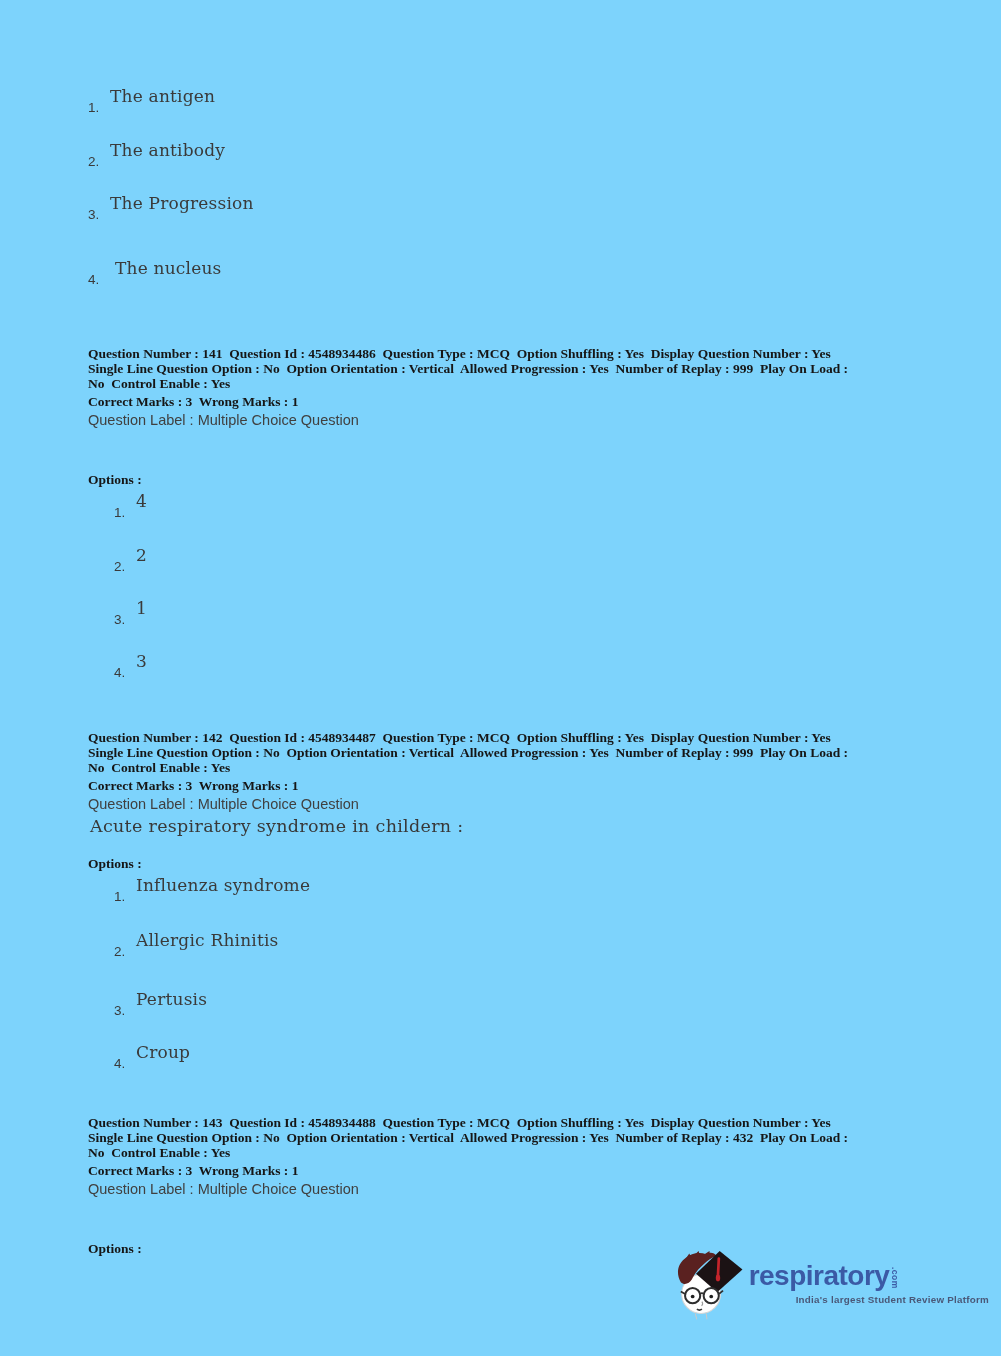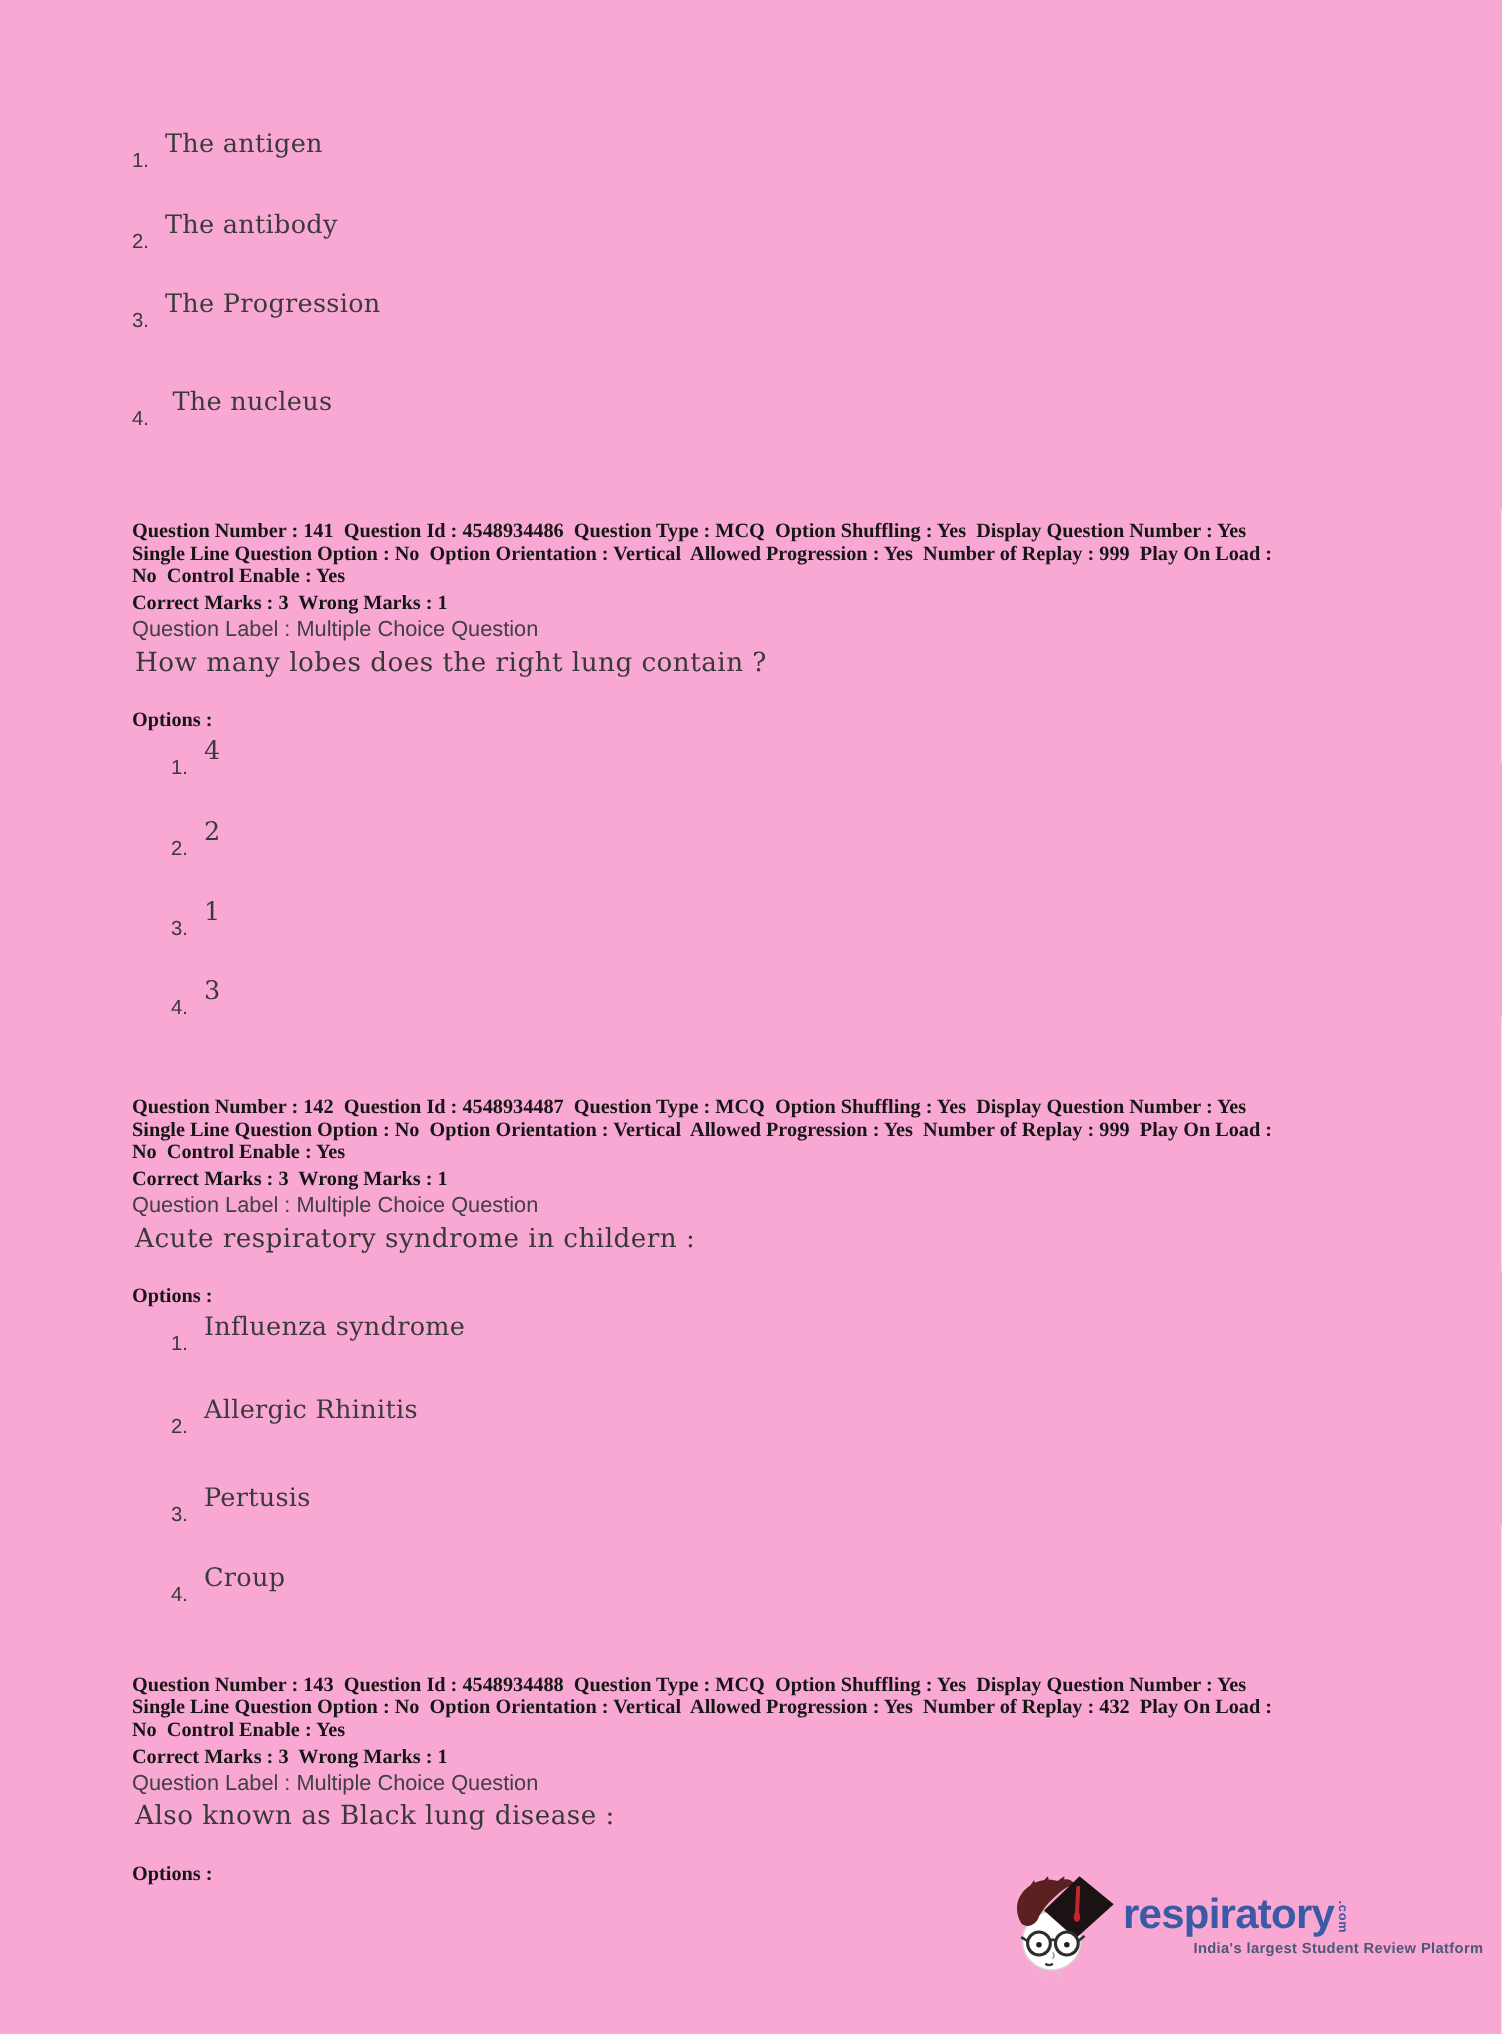--- a/index.html
+++ b/index.html
@@ -1,20 +1,20 @@
 <!DOCTYPE html>
 <html><head>
 <meta charset="utf-8">
 <style>
   html, body { margin: 0; padding: 0; background: #ffffff; }
   .page {
     position: relative;
     width: 1001px;
     height: 1356px;
-    background: #f9a8d4;
+    background: #7dd3fc;
     font-family: "Liberation Serif", serif;
     overflow: hidden;
   }
   
   .opt {
     position: absolute;
     left: 88px;
     white-space: nowrap;
   }
   .opt .opt-num {
@@ -128,21 +128,20 @@
   <div class="opt" style="top:258px">
     <span class="opt-num">4.</span><span class="opt-label" style="margin-left:5px">The nucleus</span>
   </div>
 
   <section class="q-block" style="top:346px; height:344px">
     <p class="q-meta">Question Number : 141  Question Id : 4548934486  Question Type : MCQ  Option Shuffling : Yes  Display Question Number : Yes
 Single Line Question Option : No  Option Orientation : Vertical  Allowed Progression : Yes  Number of Replay : 999  Play On Load :
 No  Control Enable : Yes</p>
     <p class="q-marks">Correct Marks : 3  Wrong Marks : 1</p>
     <p class="q-label">Question Label : Multiple Choice Question</p>
-    <p class="q-text">How many lobes does the right lung contain ?</p>
     <p class="q-opts-heading">Options :</p>
     <div class="opt" style="top:145px">
       <span class="opt-num">1.</span><span class="opt-label">4</span>
     </div>
     <div class="opt" style="top:199px">
       <span class="opt-num">2.</span><span class="opt-label">2</span>
     </div>
     <div class="opt" style="top:252px">
       <span class="opt-num">3.</span><span class="opt-label">1</span>
     </div>
@@ -172,21 +171,20 @@
       <span class="opt-num">4.</span><span class="opt-label">Croup</span>
     </div>
   </section>
 
   <section class="q-block" style="top:1115px; height:145px">
     <p class="q-meta">Question Number : 143  Question Id : 4548934488  Question Type : MCQ  Option Shuffling : Yes  Display Question Number : Yes
 Single Line Question Option : No  Option Orientation : Vertical  Allowed Progression : Yes  Number of Replay : 432  Play On Load :
 No  Control Enable : Yes</p>
     <p class="q-marks">Correct Marks : 3  Wrong Marks : 1</p>
     <p class="q-label">Question Label : Multiple Choice Question</p>
-    <p class="q-text">Also known as Black lung disease :</p>
     <p class="q-opts-heading">Options :</p>
   </section>
 
   <div class="logo">
     <svg class="logo-mascot" viewBox="0 0 90 90" xmlns="http://www.w3.org/2000/svg">
 
       <circle cx="38" cy="58" r="23" fill="#ffffff" stroke="#d6d6d6" stroke-width="1.2"></circle>
 
       <path d="M14,44 C8,34 10,22 20,15 C26,10 36,8 44,11 C48,8 54,9 56,13
                C50,15 46,18 42,22 C36,27 30,34 27,41 C24,46 18,48 14,44 Z" fill="#5a2120"></path>

